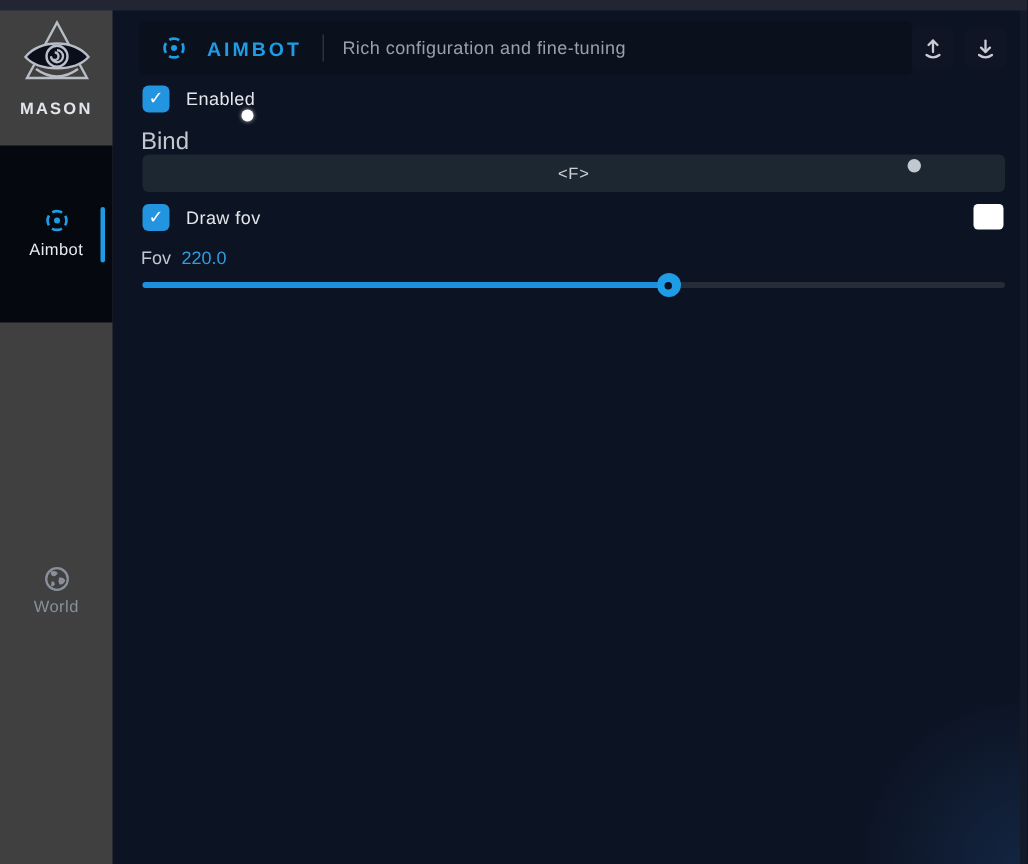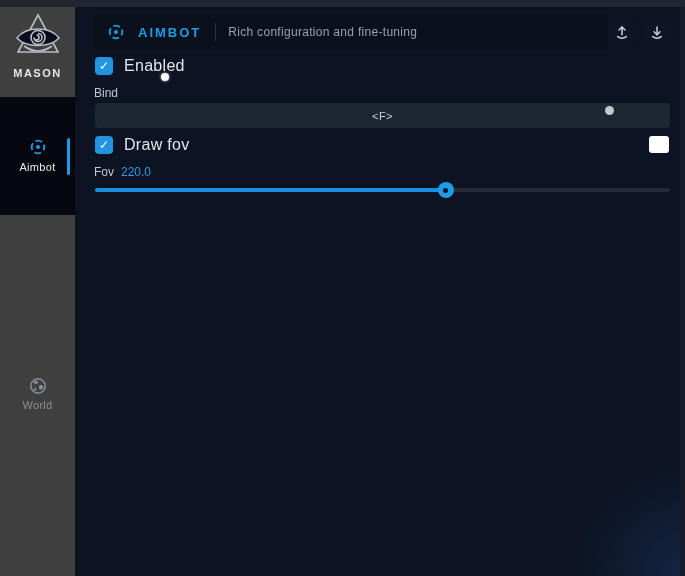--- a/index.html
+++ b/index.html
@@ -40,25 +40,25 @@
   .hdr-btn { position:absolute; top:18px; width:28px; height:28px; border-radius:5px;
     display:flex; align-items:center; justify-content:center; color:#c9ced6; background:#0f1524; z-index:3;}
   .hdr-btn.upload { left:608px; }
   .hdr-btn.download { left:643px; }
 
   
   .checkbox { width:18px; height:18px; border-radius:4px; background:#2394e0;
     display:inline-flex; align-items:center; justify-content:center; flex:0 0 18px; }
   .checkbox .check { color:#fff; font-size:12px; line-height:1; transform:translateY(-.5px); }
   .cb-row { position:absolute; left:95px; display:flex; align-items:center; gap:11px; z-index:3;}
-  .cb-row .cb-label { font-size:16px; color:#e3e6ea; letter-spacing:.3px; }
+  .cb-row .cb-label { font-size:12px; color:#e3e6ea; letter-spacing:.3px; }
   .row-enabled { top:57px; }
   .row-drawfov { top:136px; }
 
-  .field-label { position:absolute; left:94px; font-size:12px; color:#c3c8d0; z-index:3;}
+  .field-label { position:absolute; left:94px; font-size:16px; color:#c3c8d0; z-index:3;}
   .lbl-bind { top:86px; }
   .bind-input { position:absolute; left:95px; top:103px; width:575px; height:25px;
     background:#1d2732; border-radius:4px; display:flex; align-items:center; justify-content:center; z-index:3;}
   .bind-value { font-size:11px; color:#ccd1d8; letter-spacing:.5px; }
   .field-dot { position:absolute; left:605px; top:106px; width:9px; height:9px; border-radius:50%;
     background:#c2c8cf; z-index:4; }
 
   .color-swatch { position:absolute; left:649px; top:136px; width:20px; height:17px;
     border-radius:3px; z-index:3; }
 

